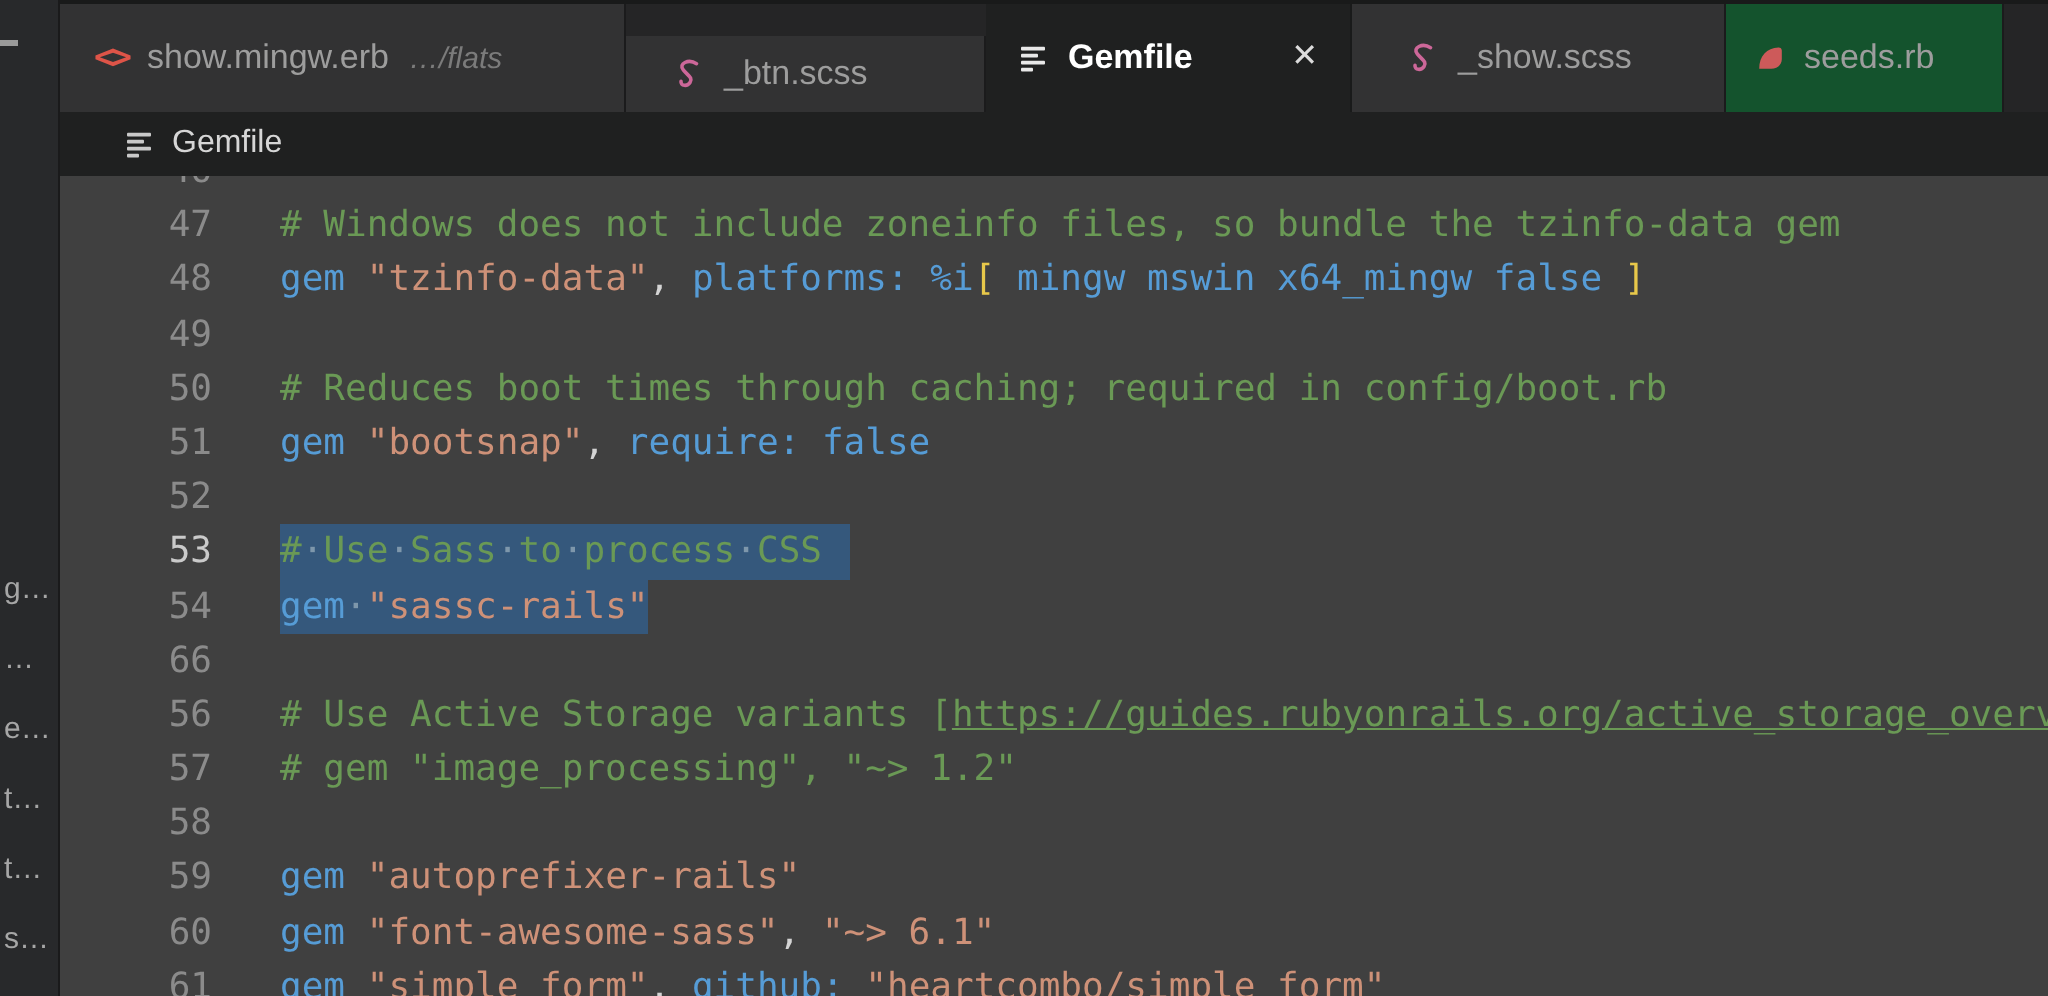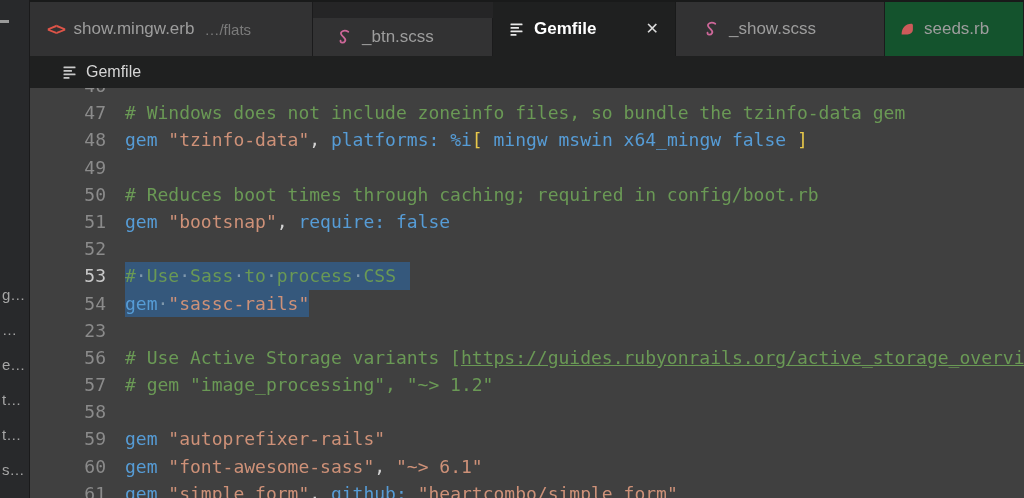--- a/index.html
+++ b/index.html
@@ -11,44 +11,44 @@
   .frag{position:absolute;left:2px;color:#a6a6a6;font-size:15px;white-space:nowrap;line-height:18px;}
 
   .main{flex:1;display:flex;flex-direction:column;min-width:0;}
 
   
   .tabbar{height:56px;display:flex;background:#252526;border-top:2px solid #191a1a;box-sizing:border-box;flex:none;}
   .tab{display:flex;align-items:center;padding:0 14px;border-right:1px solid #1b1b1c;box-sizing:border-box;cursor:pointer;overflow:hidden;}
   .tab:nth-child(1){width:283px;padding-left:17px;}
   .tab:nth-child(2){width:180px;padding-left:22px;margin-top:16px;}
   .tab:nth-child(3){width:183px;padding-left:16px;}
-  .tab:nth-child(4){width:209px;padding-left:26px;}
+  .tab:nth-child(4){width:187px;padding-left:26px;}
   .tab:nth-child(5){width:139px;padding-left:14px;}
   .tab.light{background:#323233;}
   .tab.dark{background:#14532d;}
   .tab.active{background:#1f2020;border-right-color:#191a1a;}
   .tab-icon{display:flex;align-items:center;flex:none;}
   .tab-label{font-size:17px;color:#9d9d9d;margin-left:9px;white-space:nowrap;}
   .tab.active .tab-label{color:#ffffff;font-weight:bold;}
-  .tab-desc{font-size:15px;color:#7b7b7b;margin-left:10px;white-space:nowrap;}
+  .tab-desc{font-size:15px;color:#7b7b7b;margin-left:10px;white-space:nowrap;font-style:italic;}
   .tab-close{margin-left:auto;color:#dcdcdc;font-size:16px;padding:0 2px;cursor:pointer;line-height:1;}
   .erb-glyph{color:var(--erb,#de5448);font-weight:bold;font-size:17px;letter-spacing:-1.5px;font-family:"DejaVu Sans Mono",monospace;}
 
   
   .breadcrumbs{height:32px;display:flex;align-items:center;padding-left:32px;background:#1f2020;flex:none;}
   .bc-icon{color:#c9c9c9;display:flex;margin-right:8px;}
   .bc-label{color:#d6d6d6;font-size:16px;}
 
   
   .editor{flex:1;background:#404040;overflow:hidden;position:relative;}
   .code-lines{margin-top:-16px;font-family:"DejaVu Sans Mono",monospace;font-size:18px;line-height:27.2px;}
   .line{display:flex;height:27.2px;white-space:pre;}
   .ln{flex:0 0 76px;text-align:right;color:#8b8b8b;user-select:none;}
   .ln.active{color:#cacaca;}
-  .lc{margin-left:19px;white-space:pre;}
+  .lc{margin-left:34px;white-space:pre;}
   .sel{background:var(--sel,#35587c);display:inline-block;}
   .sel.nl{padding-right:14px;}
 
   .tk-c{color:var(--comment,#6a9955);}
   .tk-cu{color:var(--comment,#6a9955);text-decoration:underline;}
   .tk-kw{color:var(--kw,#569cd6);}
   .tk-str{color:var(--str,#ce9178);}
   .tk-br{color:var(--br,#e8c84a);}
   .tk-fg{color:#d4d4d4;}
   .tk-ws{color:#7e97ab;}
@@ -132,21 +132,21 @@
       <div class="code-lines" id="code-lines">
           <div class="line"><span class="ln">46</span><span class="lc"></span></div>
           <div class="line"><span class="ln">47</span><span class="lc"><span class="tk-c"># Windows does not include zoneinfo files, so bundle the tzinfo-data gem</span></span></div>
           <div class="line"><span class="ln">48</span><span class="lc"><span class="tk-kw">gem</span><span class="tk-fg"> </span><span class="tk-str">"tzinfo-data"</span><span class="tk-fg">, </span><span class="tk-kw">platforms: %i</span><span class="tk-br">[</span><span class="tk-kw"> mingw mswin x64_mingw false </span><span class="tk-br">]</span></span></div>
           <div class="line"><span class="ln">49</span><span class="lc"></span></div>
           <div class="line"><span class="ln">50</span><span class="lc"><span class="tk-c"># Reduces boot times through caching; required in config/boot.rb</span></span></div>
           <div class="line"><span class="ln">51</span><span class="lc"><span class="tk-kw">gem</span><span class="tk-fg"> </span><span class="tk-str">"bootsnap"</span><span class="tk-fg">, </span><span class="tk-kw">require: false</span></span></div>
           <div class="line"><span class="ln">52</span><span class="lc"></span></div>
           <div class="line"><span class="ln active">53</span><span class="lc"><span class="sel nl"><span class="tk-c">#</span><span class="tk-ws">·</span><span class="tk-c">Use</span><span class="tk-ws">·</span><span class="tk-c">Sass</span><span class="tk-ws">·</span><span class="tk-c">to</span><span class="tk-ws">·</span><span class="tk-c">process</span><span class="tk-ws">·</span><span class="tk-c">CSS</span></span></span></div>
           <div class="line"><span class="ln">54</span><span class="lc"><span class="sel"><span class="tk-kw">gem</span><span class="tk-ws">·</span><span class="tk-str">"sassc-rails"</span></span></span></div>
-          <div class="line"><span class="ln">23</span><span class="lc"></span></div>
+          <div class="line"><span class="ln">66</span><span class="lc"></span></div>
           <div class="line"><span class="ln">56</span><span class="lc"><span class="tk-c"># Use Active Storage variants [</span><span class="tk-cu">https://guides.rubyonrails.org/active_storage_overview</span></span></div>
           <div class="line"><span class="ln">57</span><span class="lc"><span class="tk-c"># gem "image_processing", "~&gt; 1.2"</span></span></div>
           <div class="line"><span class="ln">58</span><span class="lc"></span></div>
           <div class="line"><span class="ln">59</span><span class="lc"><span class="tk-kw">gem</span><span class="tk-fg"> </span><span class="tk-str">"autoprefixer-rails"</span></span></div>
           <div class="line"><span class="ln">60</span><span class="lc"><span class="tk-kw">gem</span><span class="tk-fg"> </span><span class="tk-str">"font-awesome-sass"</span><span class="tk-fg">, </span><span class="tk-str">"~&gt; 6.1"</span></span></div>
           <div class="line"><span class="ln">61</span><span class="lc"><span class="tk-kw">gem</span><span class="tk-fg"> </span><span class="tk-str">"simple_form"</span><span class="tk-fg">, </span><span class="tk-kw">github:</span><span class="tk-fg"> </span><span class="tk-str">"heartcombo/simple_form"</span></span></div>
         </div>
     </div>
   </div>
 </div>

